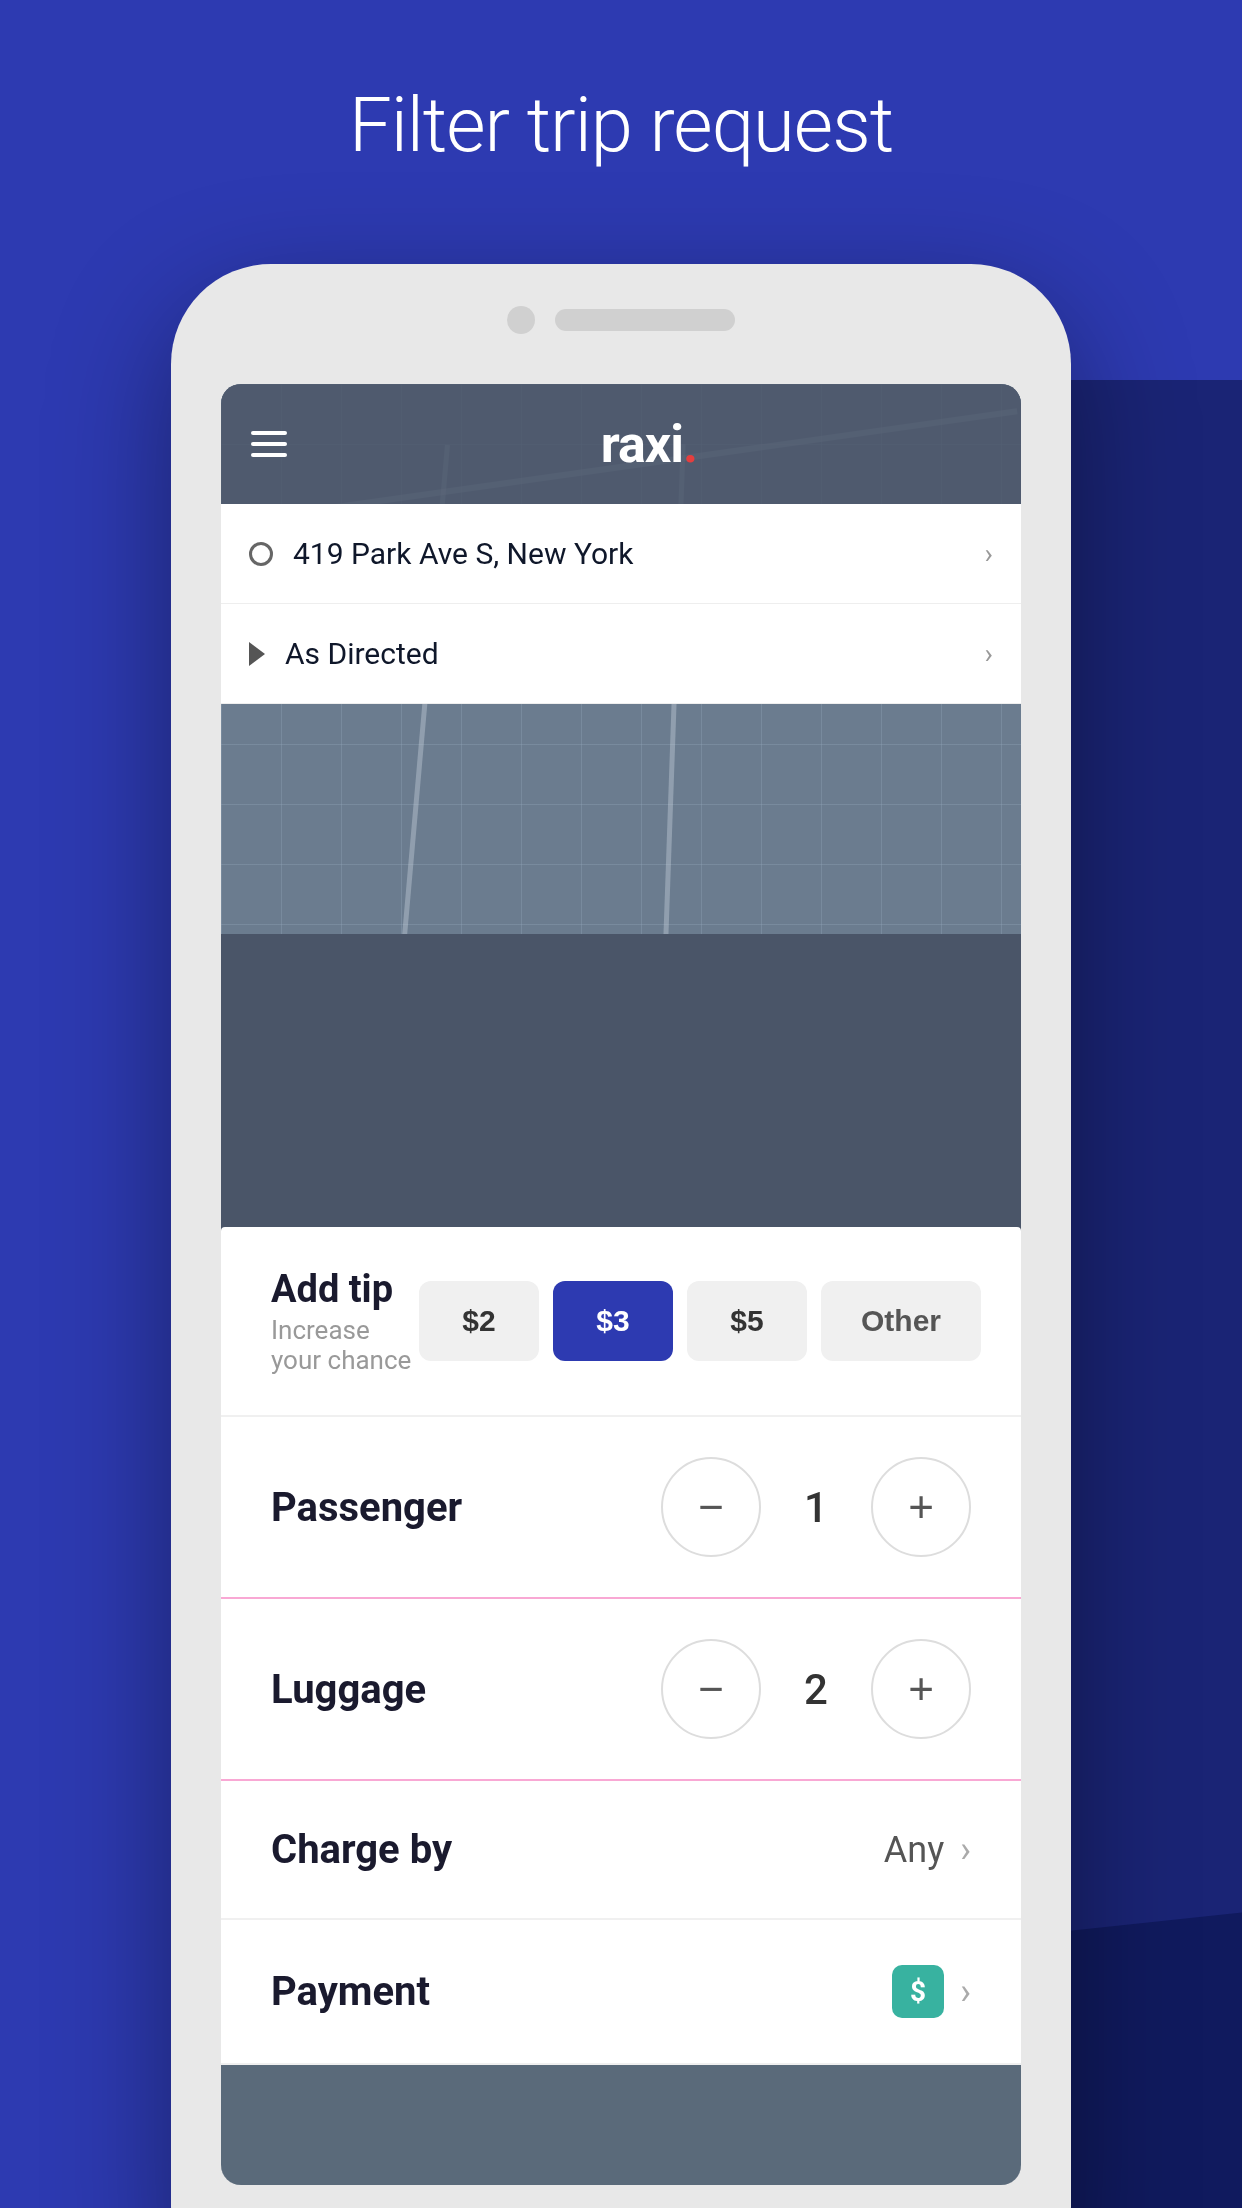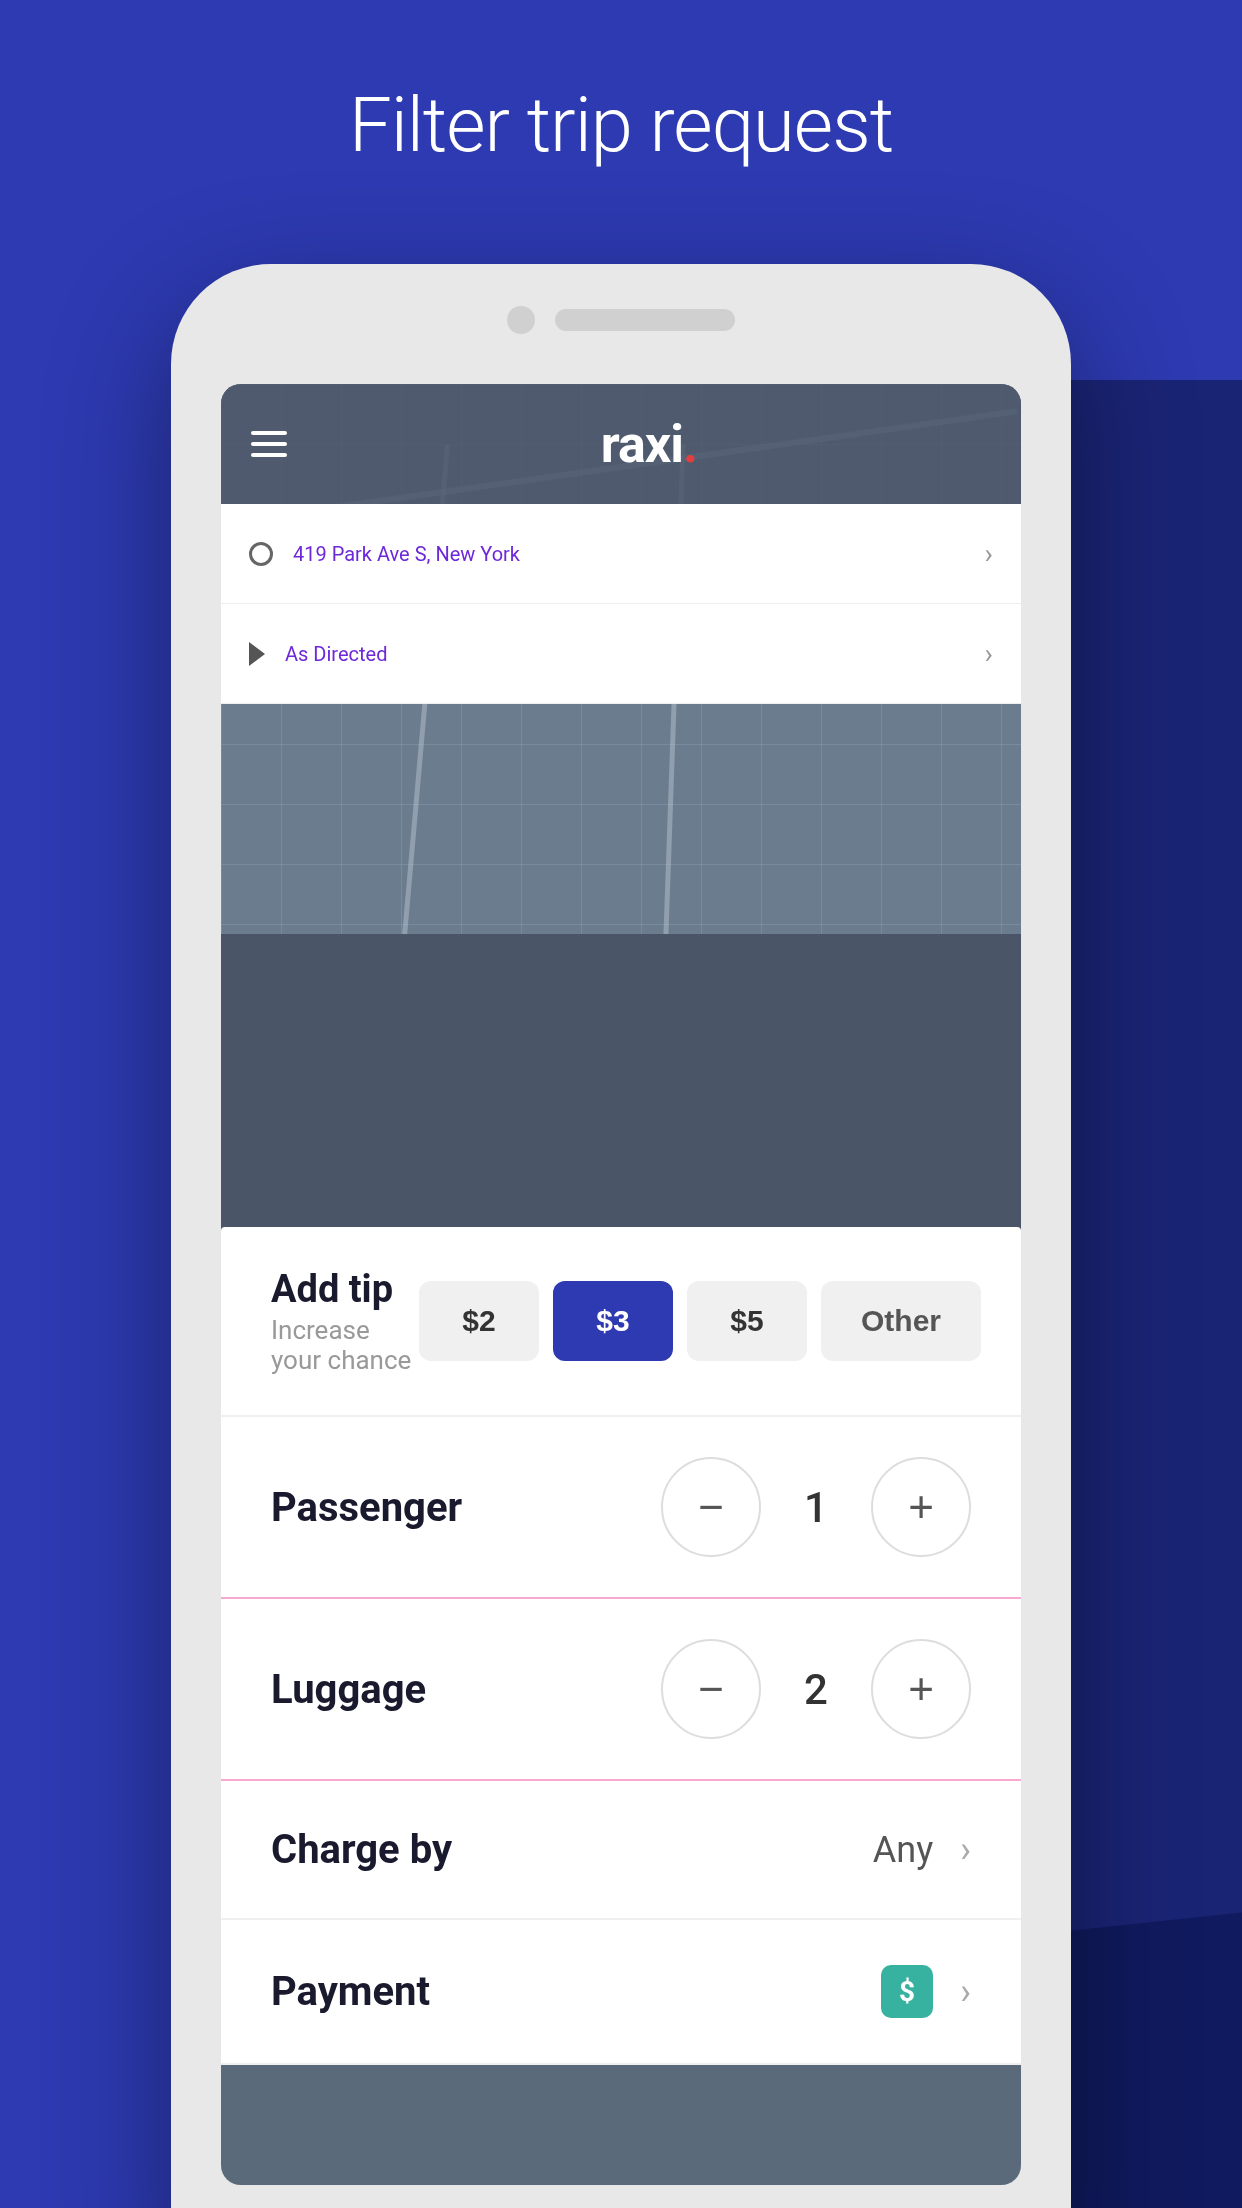--- a/index.html
+++ b/index.html
@@ -224,22 +224,22 @@
       height: 0;
       border-left: 16px solid #555;
       border-top: 12px solid transparent;
       border-bottom: 12px solid transparent;
       margin-right: 20px;
       flex-shrink: 0;
     }
 
     .loc-text {
       flex: 1;
-      font-size: 20px;
-      color: #6d28d9;
+      font-size: 30px;
+      color: #0f172a;
     }
 
     .chevron-right {
       color: #999;
       font-size: 28px;
     }
 
     
     .bottom-sheet {
       position: absolute;
@@ -348,21 +348,20 @@
       width: 50px;
       text-align: center;
     }
 
     
     .nav-row {
       padding: 45px 50px;
       border-bottom: 2px solid #f0f0f0;
       display: flex;
       align-items: center;
-      gap: 11px;
     }
 
     .nav-row-label {
       flex: 1;
       font-size: 40px;
       font-weight: 700;
       color: #1a1a2e;
     }
 
     .nav-row-value {

